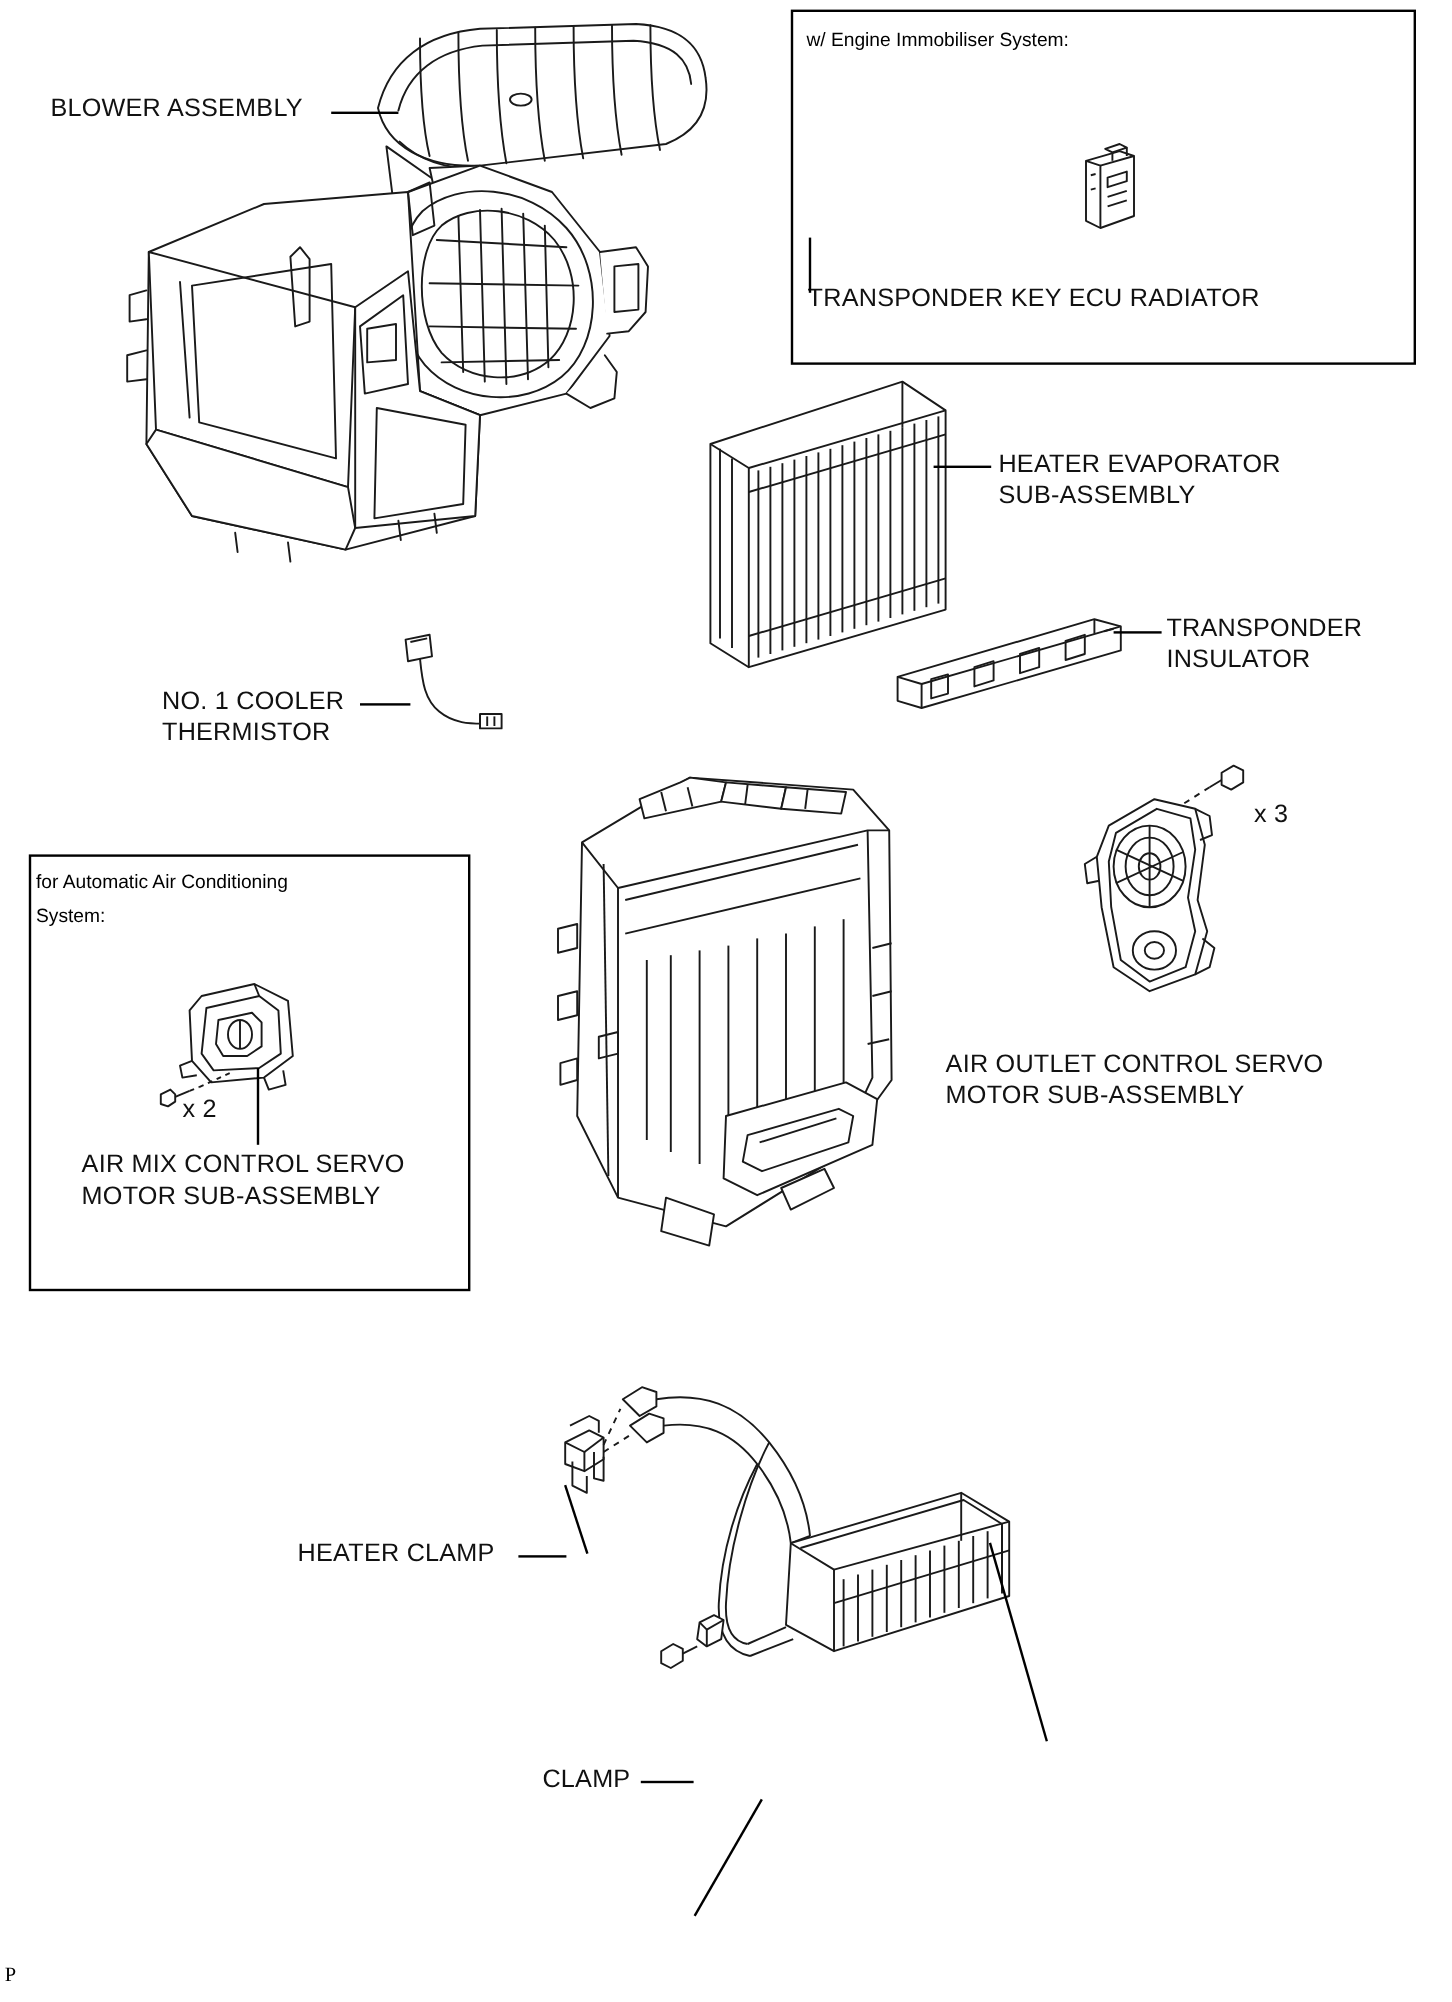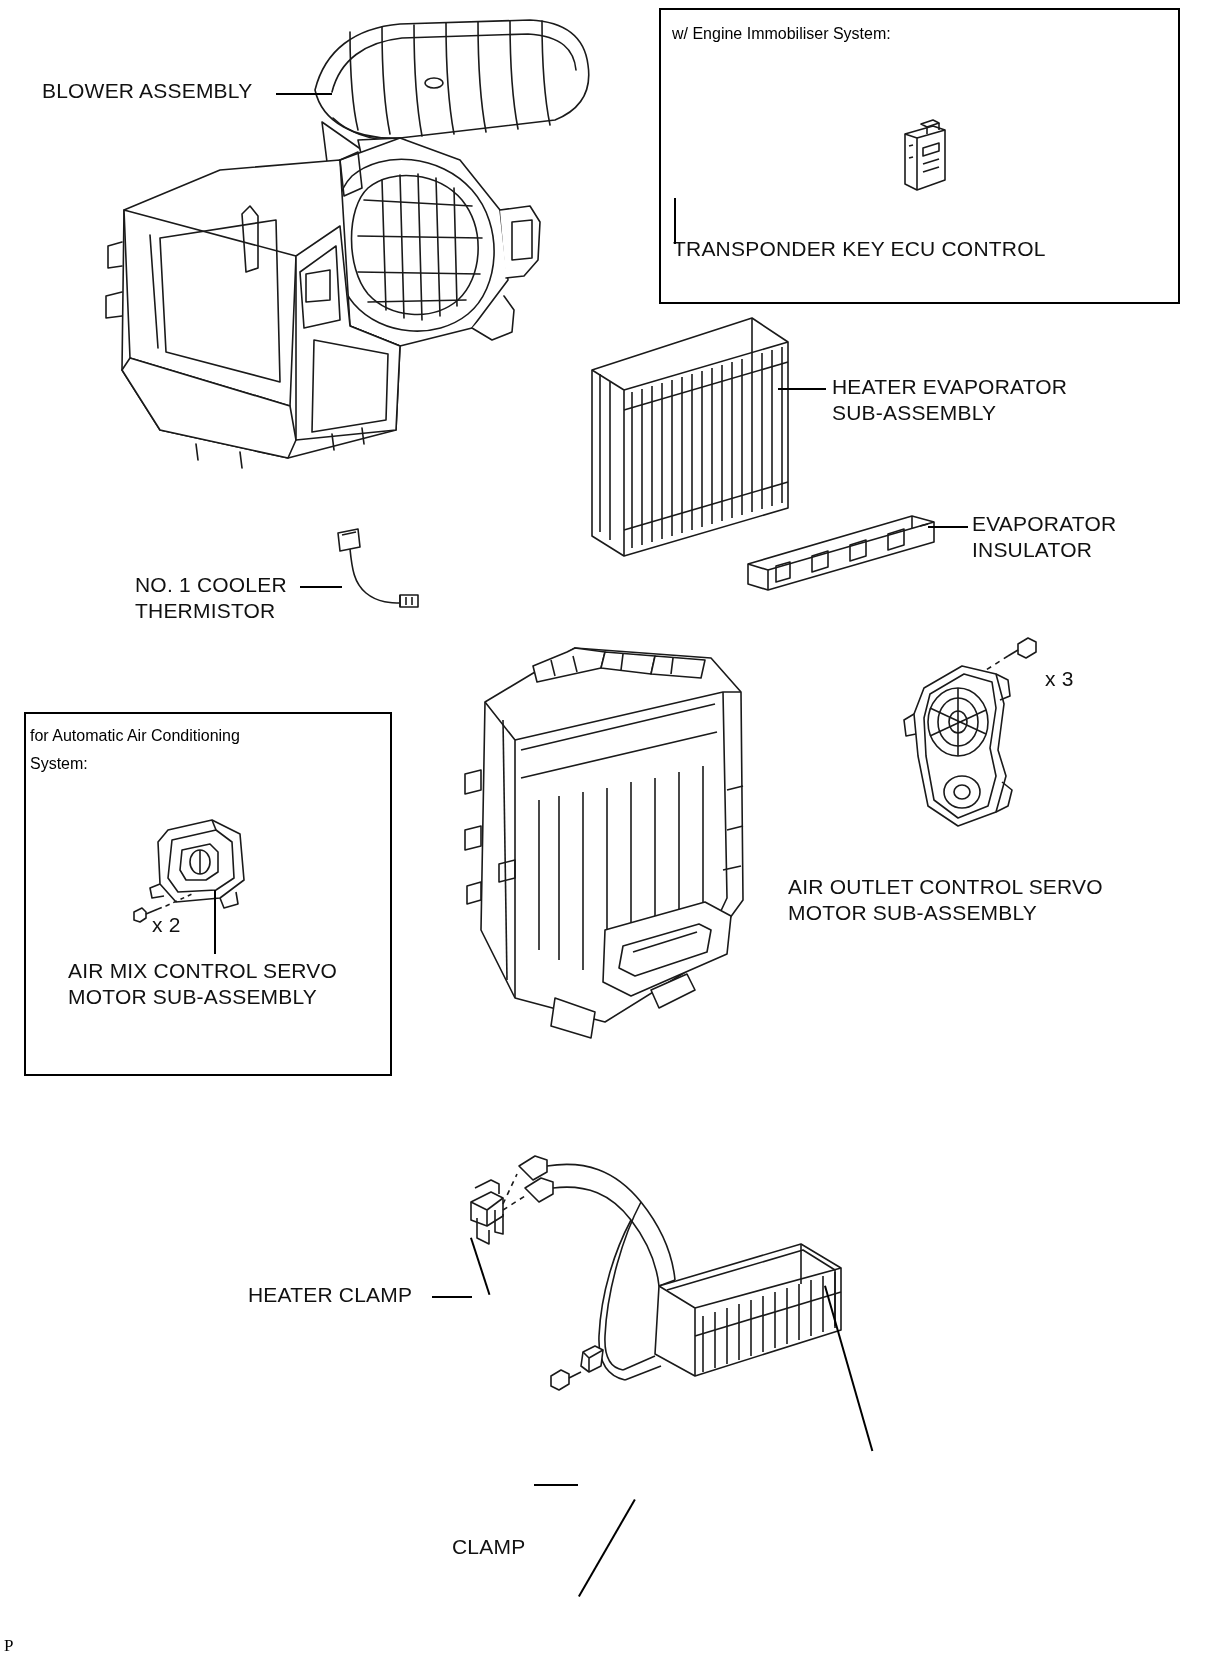--- a/index.html
+++ b/index.html
@@ -134,21 +134,21 @@
     <path d="M28 6 L40 2 L46 5 L34 9 Z" fill="#fff"></path>
     <path d="M34 9 L34 16"></path>
     <path d="M46 5 L46 12"></path>
     <path d="M30 30 L46 25 L46 33 L30 38 Z"></path>
     <path d="M30 46 L46 41"></path>
     <path d="M30 54 L46 49"></path>
     <path d="M16 28 L20 27"></path>
     <path d="M16 40 L20 39"></path>
   </svg>
 
-  <div class="label" style="left:673px; top:236px;">TRANSPONDER KEY ECU CONTROL</div>
+  <div class="label" style="left:673px; top:236px;">TRANSPONDER KEY ECU RADIATOR</div>
   <div class="leader v" style="left:674px; top:198px; height:46px;"></div>
 
   <svg class="art" style="left:580px; top:312px;" width="220" height="250" viewBox="0 0 220 250" fill="none" stroke="#1a1a1a" stroke-width="1.6" stroke-linejoin="round">
     <path d="M12 58 L172 6 L208 30 L208 196 L44 244 L12 224 Z" fill="#fff"></path>
     <path d="M12 58 L44 78 L44 244"></path>
     <path d="M44 78 L208 30"></path>
     <path d="M20 62 L20 220"></path>
     <path d="M30 70 L30 228"></path>
     <path d="M52 80 L52 236"></path>
     <path d="M62 77 L62 233"></path>
@@ -180,21 +180,21 @@
     <path d="M6 56 L26 62 L26 82"></path>
     <path d="M26 62 L192 14"></path>
     <path d="M34 58 L48 54 L48 70 L34 74 Z"></path>
     <path d="M70 48 L86 43 L86 59 L70 64 Z"></path>
     <path d="M108 37 L124 32 L124 48 L108 53 Z"></path>
     <path d="M146 26 L162 21 L162 37 L146 42 Z"></path>
     <path d="M170 8 L170 20"></path>
     <path d="M178 18 L186 16"></path>
   </svg>
 
-  <div class="label" style="left:972px; top:511px;">EVAPORATOR
+  <div class="label" style="left:972px; top:511px;">TRANSPONDER
 INSULATOR</div>
   <div class="leader h" style="left:928px; top:526px; width:40px;"></div>
 
   <svg class="art" style="left:330px; top:525px;" width="100" height="100" viewBox="0 0 100 100" fill="none" stroke="#1a1a1a" stroke-width="1.6" stroke-linejoin="round">
     <path d="M8 8 L28 4 L30 22 L10 26 Z" fill="#fff"></path>
     <path d="M12 10 L26 7"></path>
     <path d="M20 24 C22 44 24 58 36 68 C48 78 62 78 72 78"></path>
     <path d="M70 70 L88 70 L88 82 L70 82 Z" fill="#fff"></path>
     <path d="M70 70 L70 82"></path>
     <path d="M76 72 L76 80"></path>
@@ -343,20 +343,20 @@
     <path d="M128 212 L134 218 L134 232"></path>
     <path d="M134 218 L148 210"></path>
     <path d="M96 236 L106 230 L114 234 L114 244 L104 250 L96 246 Z" fill="#fff"></path>
     <path d="M114 238 L126 232"></path>
   </svg>
 
   <div class="label" style="left:248px; top:1282px;text-align:center;">HEATER CLAMP</div>
   <div class="leader h" style="left:432px; top:1296px; width:40px;"></div>
   <div class="leader" style="left:470px; top:1238px; width:2px; height:60px; transform-origin: top left; transform: rotate(-18deg);"></div>
 
-  <div class="label" style="left:452px; top:1534px;text-align:center;">CLAMP</div>
+  <div class="label" style="left:452px; top:1470px;text-align:center;">CLAMP</div>
   <div class="leader h" style="left:534px; top:1484px; width:44px;"></div>
   <div class="leader" style="left:578px; top:1484px; width:2px; height:112px; transform-origin: bottom left; transform: rotate(30deg) translateY(0);"></div>
 
   <div class="leader" style="left:824px; top:1286px; width:2px; height:172px; transform-origin: top left; transform: rotate(-16deg);"></div>
 
   <div class="corner-mark">P</div>
 </div>
 
 </body></html>

